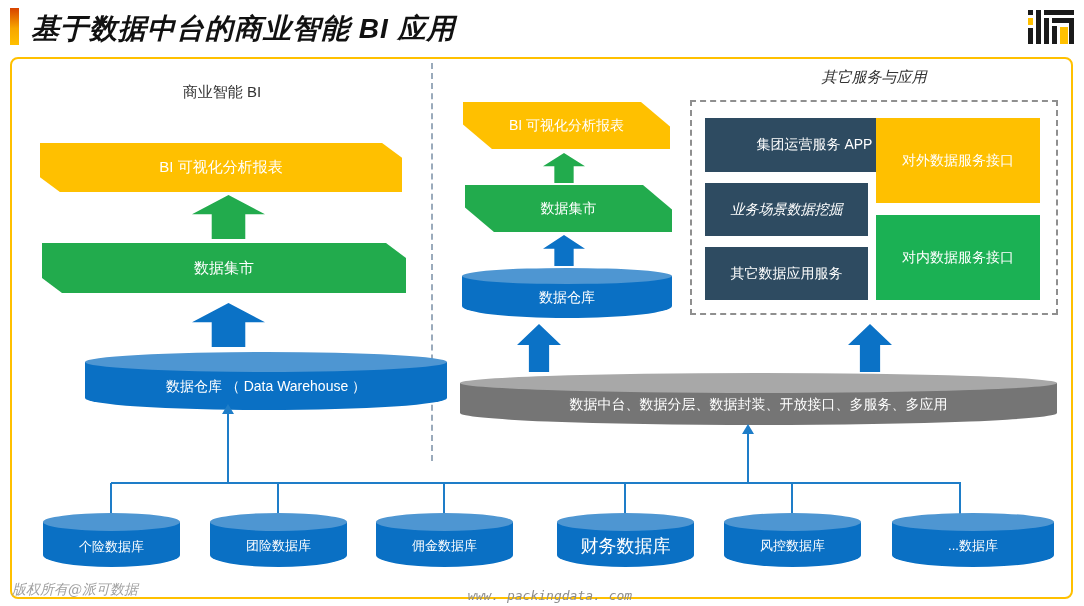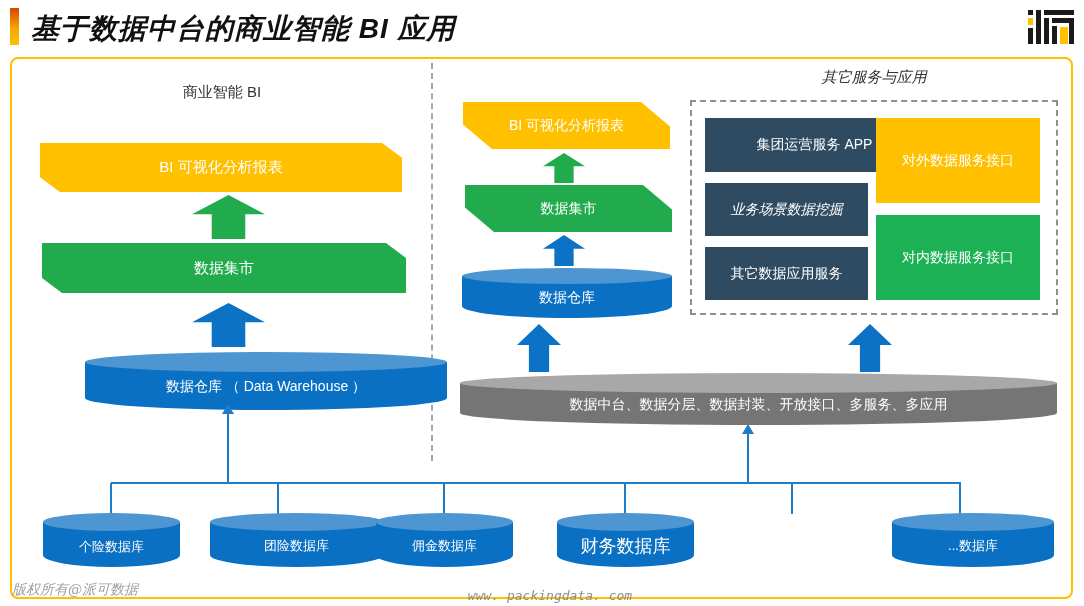--- a/index.html
+++ b/index.html
@@ -162,34 +162,39 @@
   <div class="line" style="left:959px;top:483px;width:2px;height:31px;"></div>
 
   <div class="line" style="left:747px;top:432px;width:2px;height:51px;"></div>
   <div class="arrowhead-up" style="left:742px;top:424px;"></div>
 
   <div class="cyl cyl-blue" style="left:43px;top:513px;width:137px;height:54px;">
     <div class="cyl-body" style="top:9px;"></div>
       <div class="cyl-top" style="height:18px;"></div>
     <div class="cyl-label" style="top:14px;bottom:0;font-size:13px;">个险数据库</div>
   </div>
-  <div class="cyl cyl-blue" style="left:210px;top:513px;width:137px;height:54px;padding-left:36px;">
+  <div class="cyl cyl-blue" style="left:210px;top:513px;width:137px;height:54px;">
     <div class="cyl-body" style="top:9px;"></div>
       <div class="cyl-top" style="height:18px;"></div>
     <div class="cyl-label" style="top:11px;bottom:0;font-size:13px;">团险数据库</div>
   </div>
   <div class="cyl cyl-blue" style="left:376px;top:513px;width:137px;height:54px;">
     <div class="cyl-body" style="top:9px;"></div>
       <div class="cyl-top" style="height:18px;"></div>
     <div class="cyl-label" style="top:11px;bottom:0;font-size:13px;">佣金数据库</div>
   </div>
   <div class="cyl cyl-blue" style="left:557px;top:513px;width:137px;height:54px;">
     <div class="cyl-body" style="top:9px;"></div>
       <div class="cyl-top" style="height:18px;"></div>
     <div class="cyl-label" style="top:11px;bottom:0;font-size:18px;">财务数据库</div>
+  </div>
+  <div class="cyl cyl-blue" style="left:724px;top:513px;width:137px;height:54px;">
+    <div class="cyl-body" style="top:9px;"></div>
+      <div class="cyl-top" style="height:18px;"></div>
+    <div class="cyl-label" style="top:11px;bottom:0;font-size:13px;">风控数据库</div>
   </div>
   <div class="cyl cyl-blue" style="left:892px;top:513px;width:162px;height:54px;">
     <div class="cyl-body" style="top:9px;"></div>
       <div class="cyl-top" style="height:18px;"></div>
     <div class="cyl-label" style="top:11px;bottom:0;font-size:13px;">...数据库</div>
   </div>
 
   <div class="copyright">版权所有@派可数据</div>
   <div class="website">www. packingdata. com</div>
 

